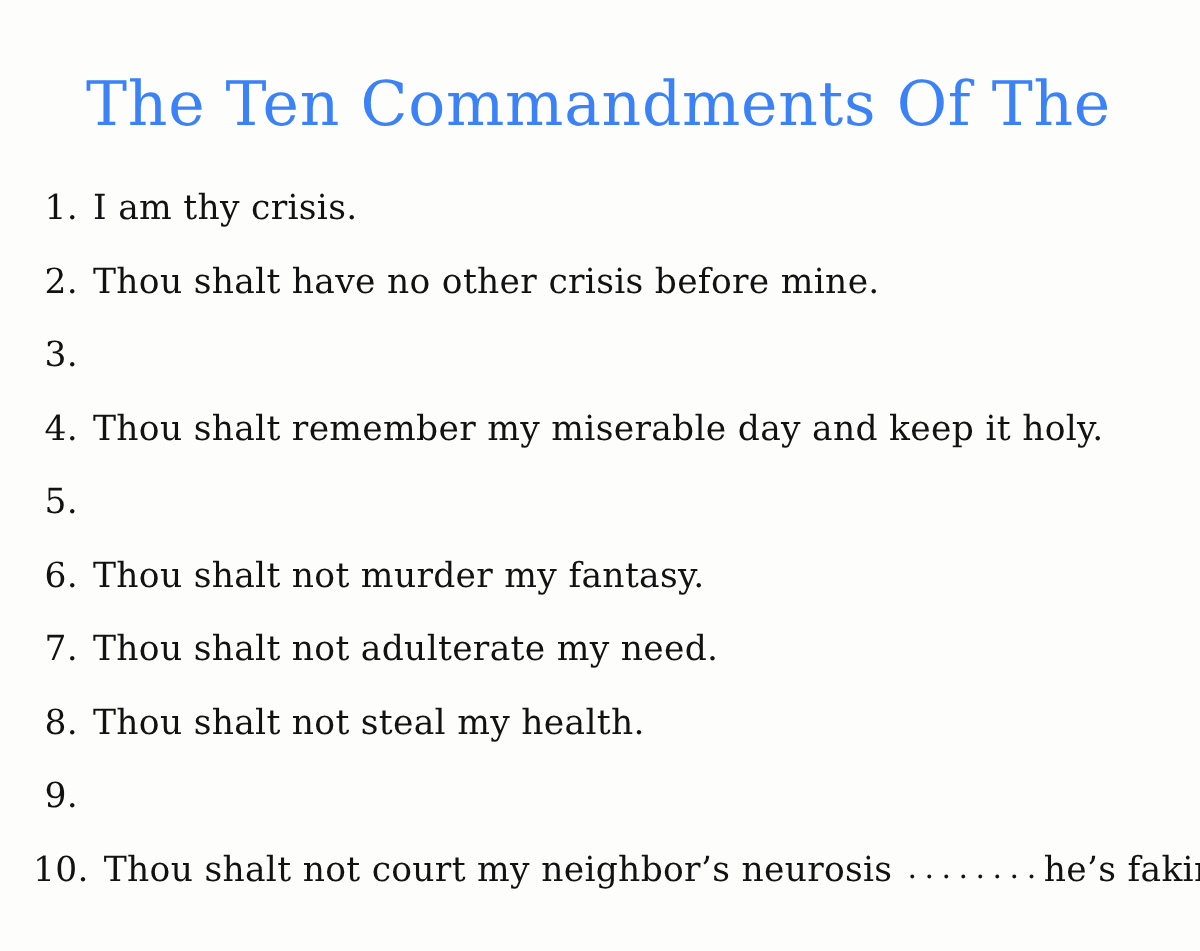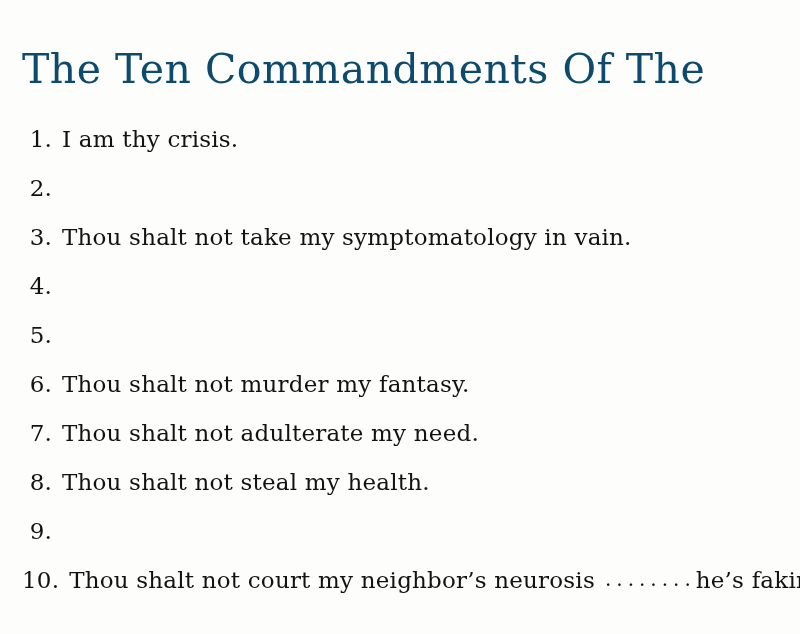--- a/index.html
+++ b/index.html
@@ -15,25 +15,26 @@
     overflow: hidden;
   }
   .page {
     box-sizing: border-box;
     width: 800px;
     height: 634px;
     padding: 14px 24px 0 22px;
     background: #fdfdfc;
   }
   .title {
+    text-align: center;
     font-size: 41px;
     font-weight: 500;
     line-height: 56px;
     letter-spacing: 0.5px;
-    color: #0c4a6e;
+    color: #3b82f6;
   }
   .commandments {
     margin-top: 16px;
   }
   .row {
     display: flex;
     align-items: baseline;
     font-size: 23px;
     line-height: 28px;
     margin-bottom: 21px;
@@ -70,29 +71,30 @@
 
   <div class="commandments">
 
     <div class="row">
       <span class="num">1.</span>
       <span class="txt">I am thy crisis.</span>
     </div>
 
     <div class="row">
       <span class="num">2.</span>
+      <span class="txt">Thou shalt have no other crisis before mine.</span>
     </div>
 
     <div class="row">
       <span class="num">3.</span>
-      <span class="txt">Thou shalt not take my symptomatology in vain.</span>
     </div>
 
     <div class="row">
       <span class="num">4.</span>
+      <span class="txt">Thou shalt remember my miserable day and keep it holy.</span>
     </div>
 
     <div class="row">
       <span class="num">5.</span>
     </div>
 
     <div class="row">
       <span class="num">6.</span>
       <span class="txt">Thou shalt not murder my fantasy.</span>
     </div>

